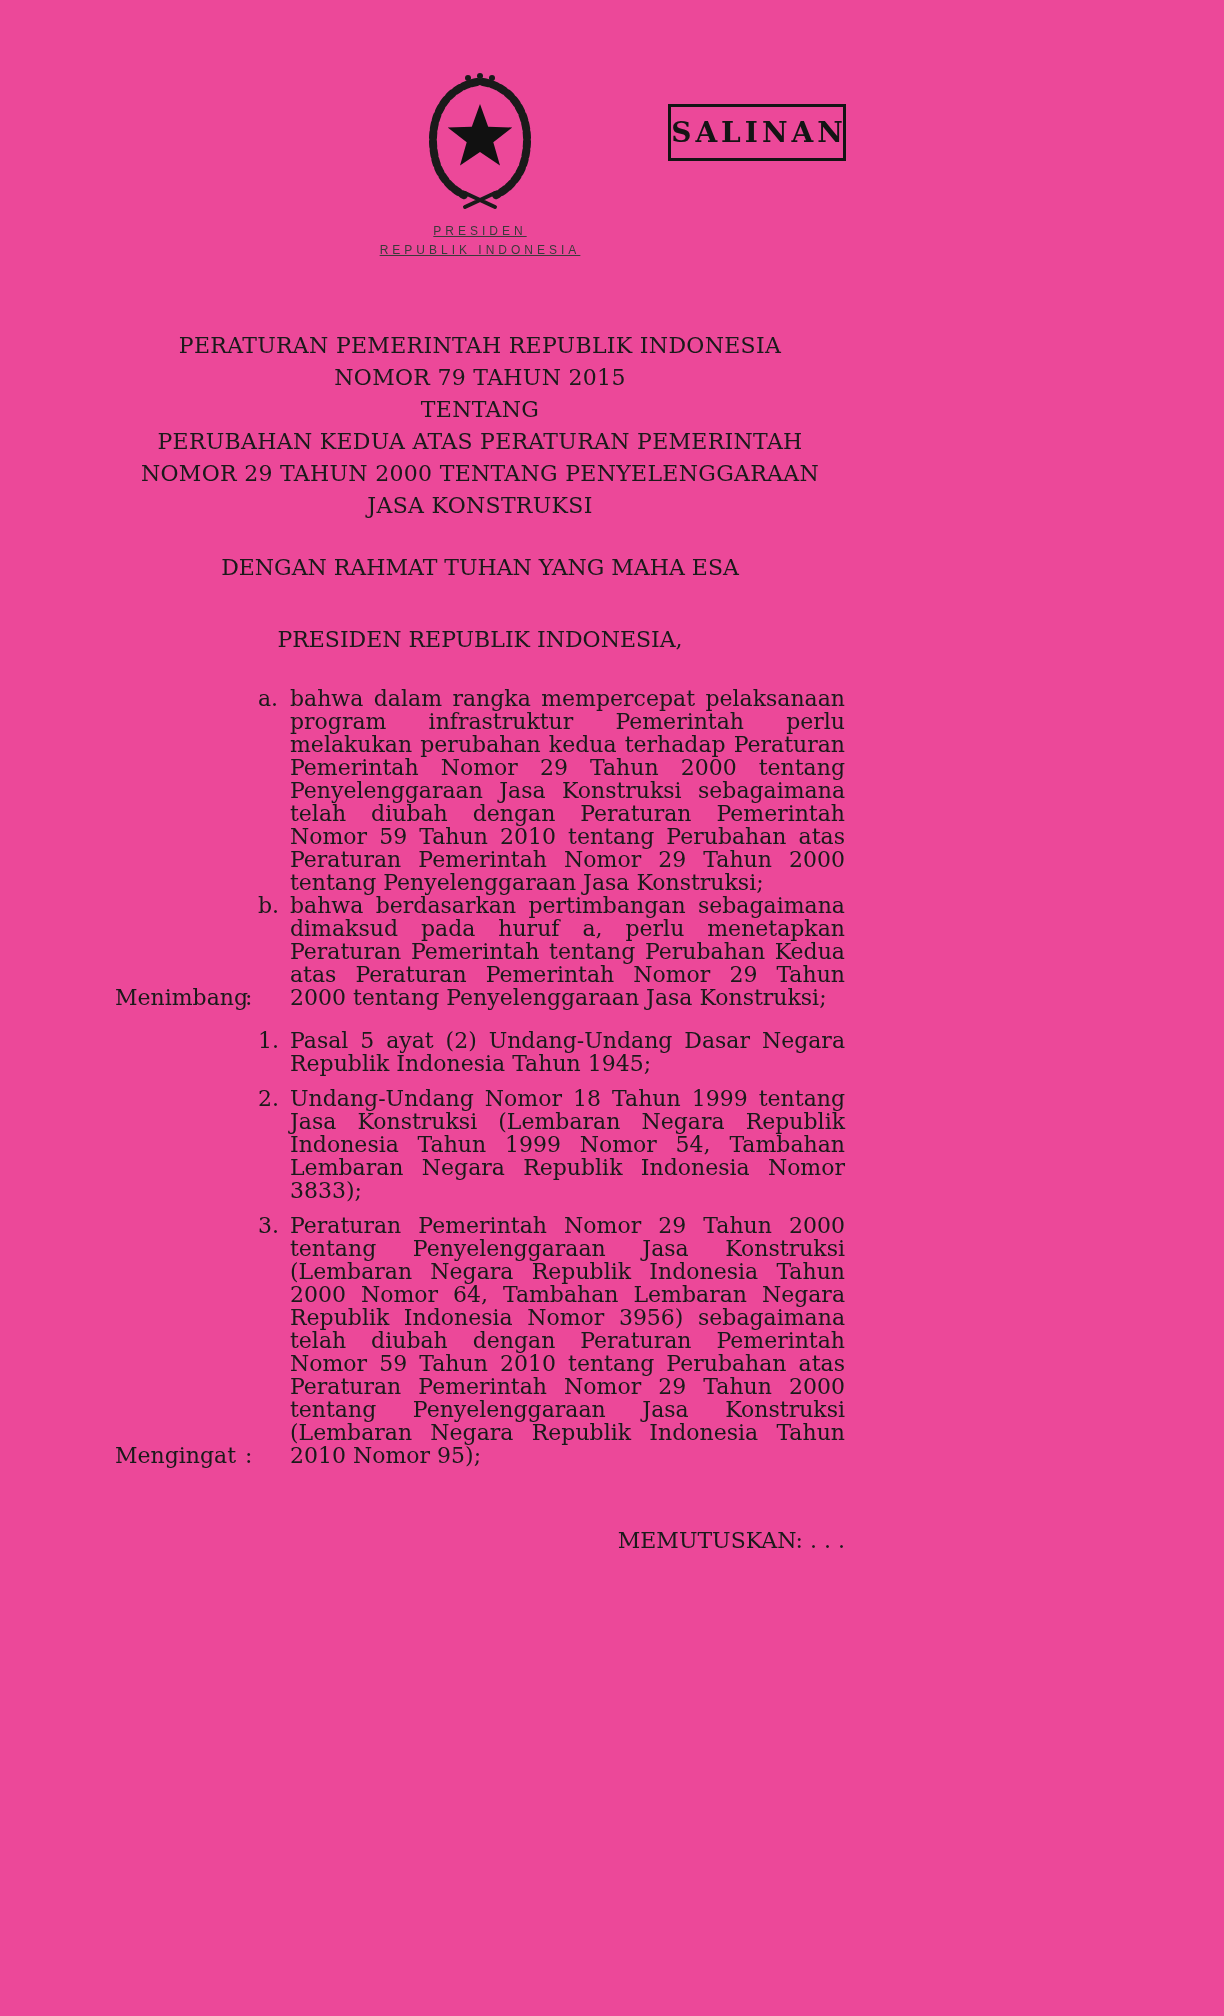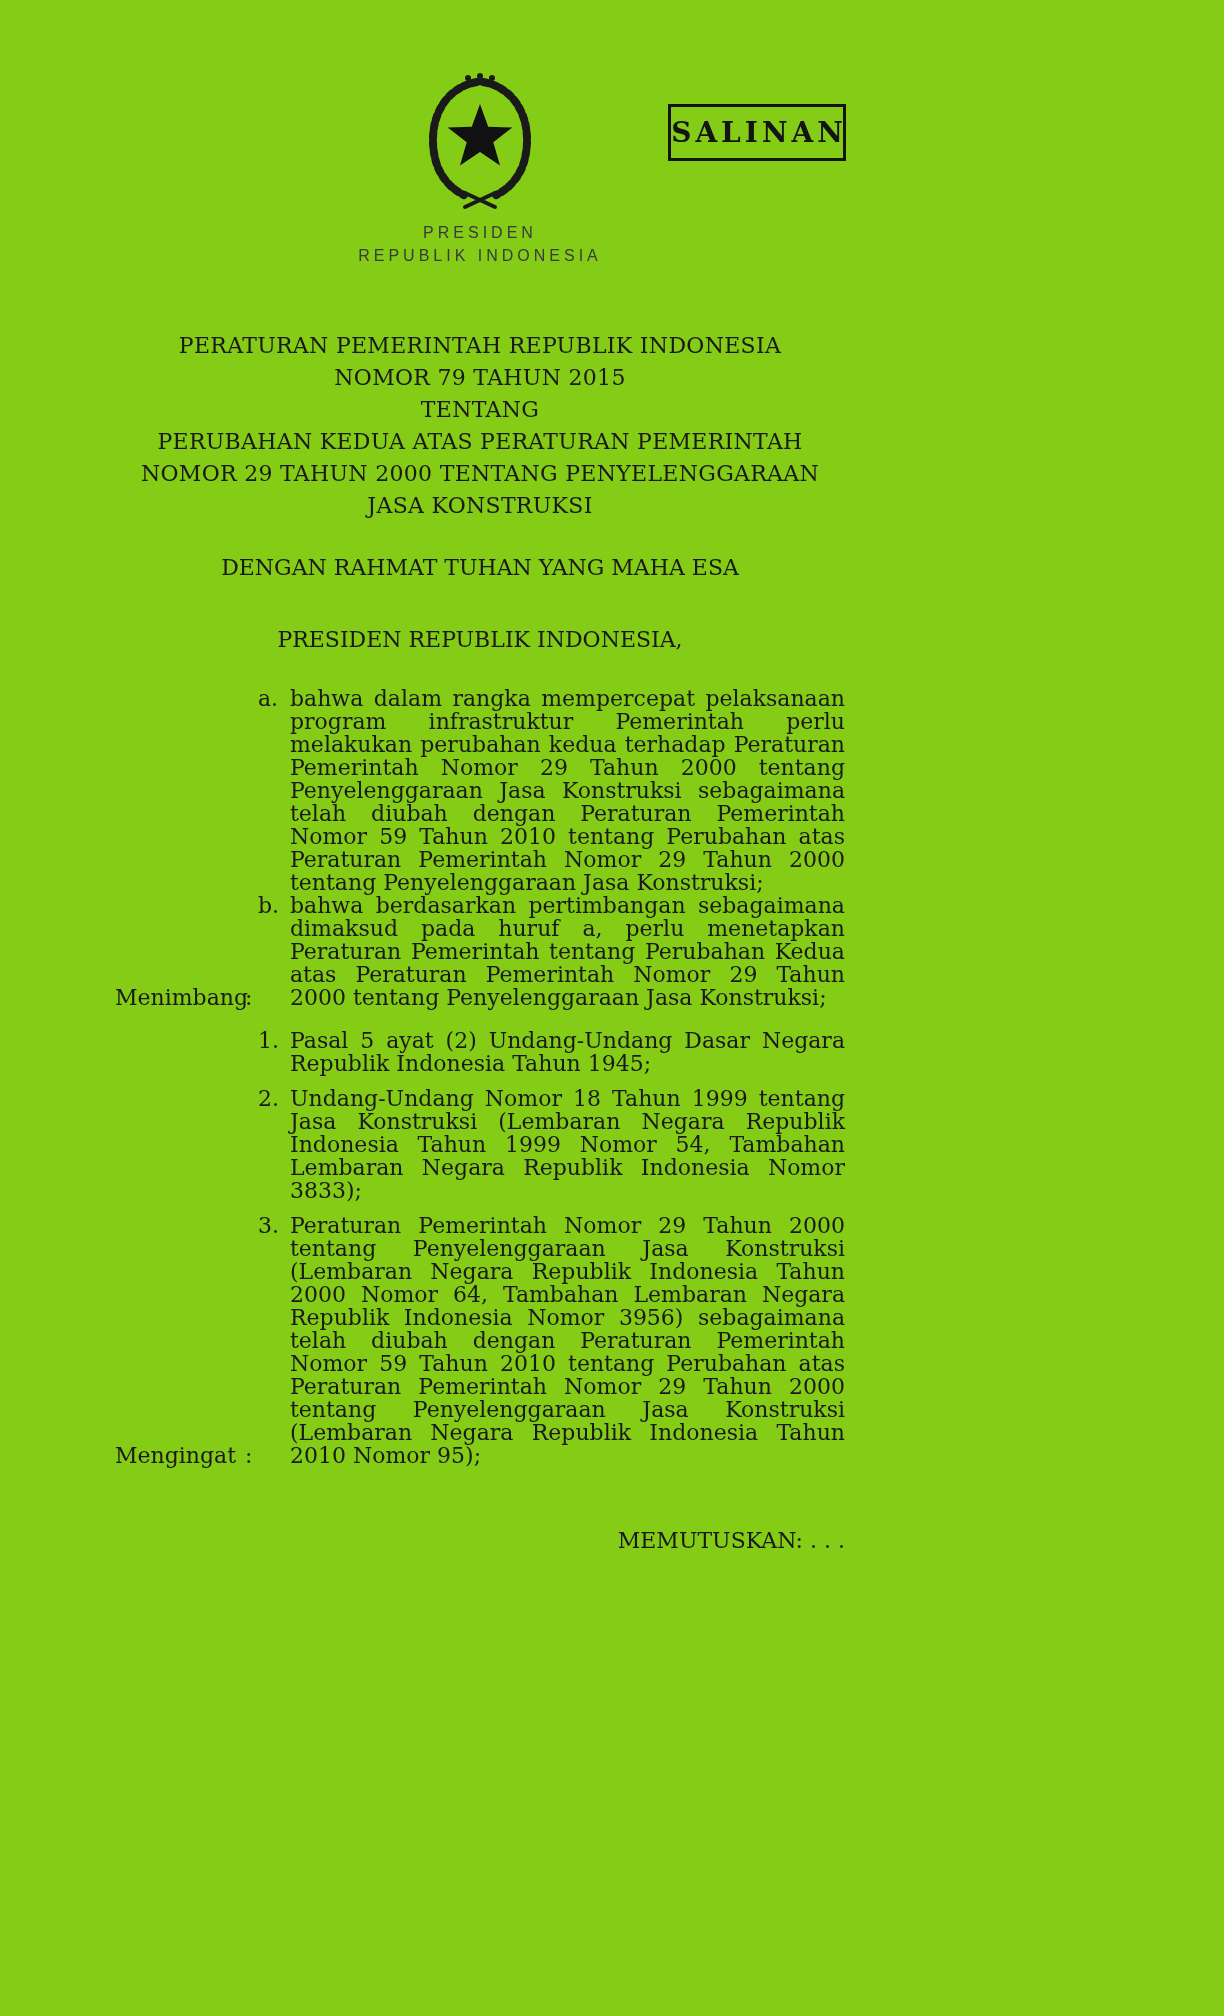--- a/index.html
+++ b/index.html
@@ -1,21 +1,21 @@
 <!DOCTYPE html>
 <html><head>
 <meta charset="utf-8">
 <style>
   * { margin: 0; padding: 0; box-sizing: border-box; }
   html, body { background: #ffffff; }
   .page {
     position: relative;
     width: 1224px;
     height: 2016px;
-    background: #84cc16;
+    background: #ec4899;
     font-family: "DejaVu Serif", "Liberation Serif", serif;
     color: #1a1a1a;
     overflow: hidden;
   }
 
   
   .stamp-box {
     position: absolute;
     top: 104px;
     left: 668px;
@@ -38,23 +38,24 @@
   .letterhead {
     position: absolute;
     top: 66px;
     left: 115px;
     width: 730px;
     text-align: center;
   }
   .emblem { display: block; margin: 0 auto 10px auto; }
   .lh-line {
     font-family: "Liberation Sans", sans-serif;
-    font-size: 16px;
+    font-size: 12px;
     letter-spacing: 4px;
     color: #3a3a3a;
+    text-decoration: underline;
   }
   .lh-line + .lh-line { margin-top: 5px; }
 
   
   .content {
     position: absolute;
     top: 330px;
     left: 115px;
     width: 730px;
     font-size: 22px;

